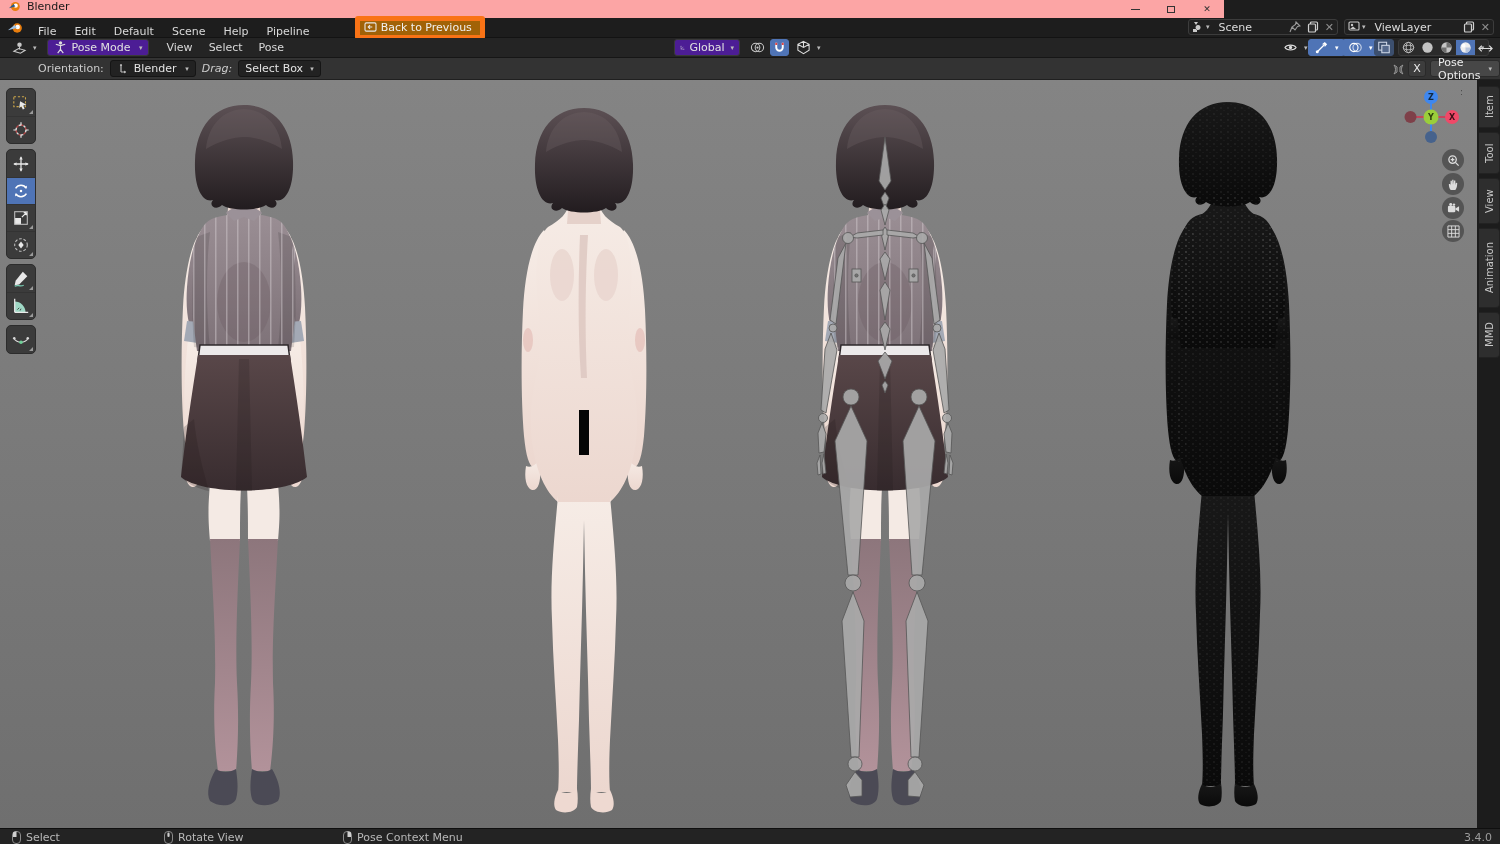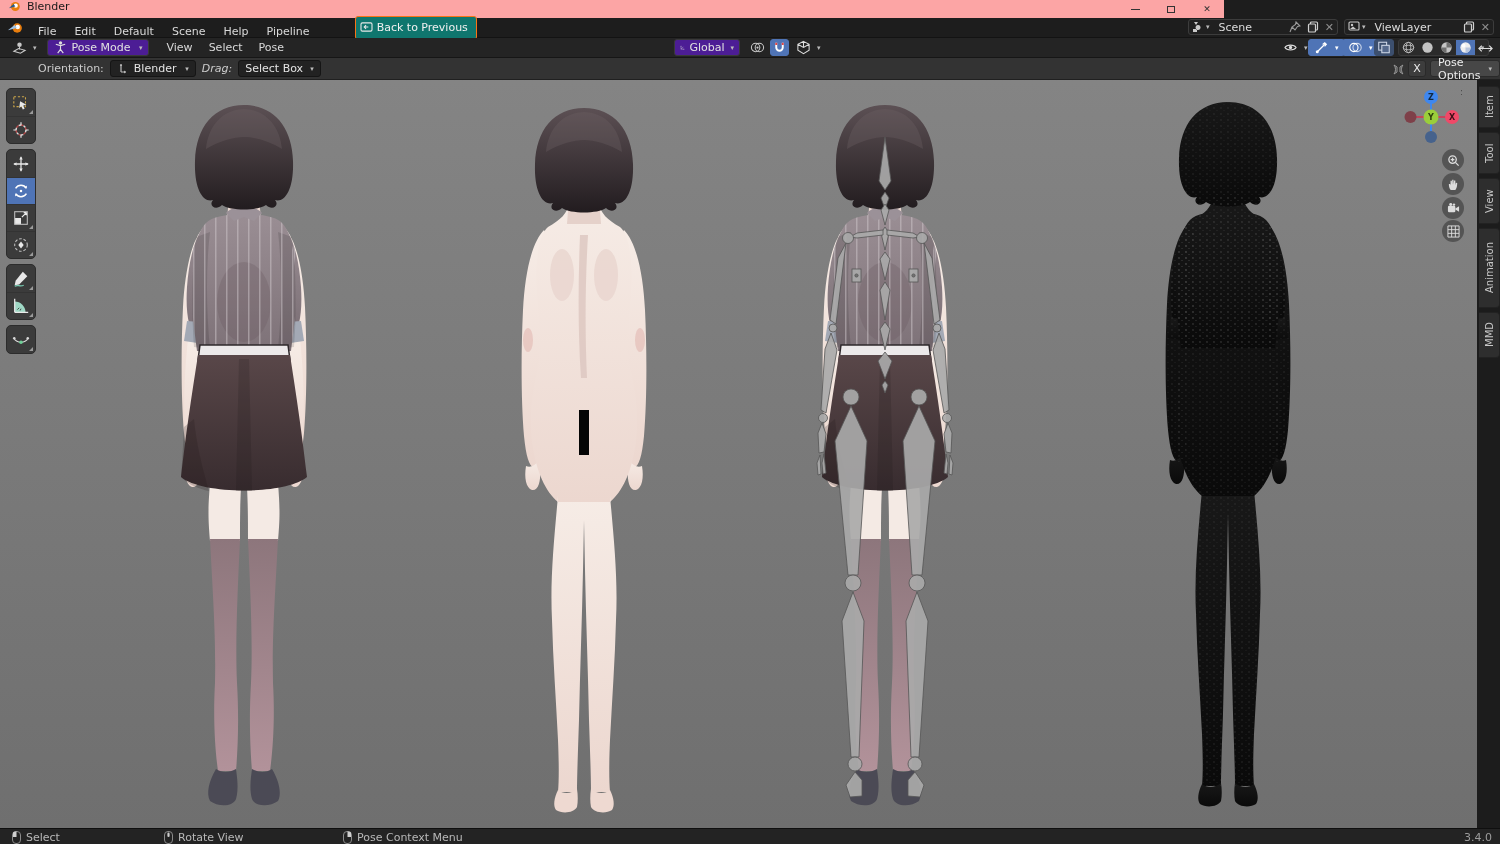--- a/index.html
+++ b/index.html
@@ -18,21 +18,21 @@
   .wc-min { right:72px; } .wc-max { right:36px; } .wc-close { right:0; }
   .wc-min i { display:block; width:9px; height:1px; background:#333; }
   .wc-max i { display:block; width:8px; height:7px; border:1px solid #333; }
   .wc-close::before { content:"✕"; font-size:9px; }
 
   
   #menubar { position:absolute; left:0; top:18px; width:1500px; height:20px;
     background:#1d1d1d; border-bottom:1px solid #131313; display:flex; align-items:center; }
   .menu-item { padding:4px 9px; height:20px; line-height:20px; color:#d9d9d9; }
   #blender-badge { width:17px; height:14px; margin:0 5px 0 7px; }
-  .back-btn { margin-left:36px; height:24px; background:#0f766e; border:1px solid #f97316;
+  .back-btn { margin-left:36px; height:24px; background:#a16207; border:5px solid #f97316;
     border-radius:3px; color:#f0f0f0; display:flex; align-items:center; padding:0 8px 0 4px; gap:4px; }
   .back-btn svg { width:13px; height:11px; }
 
   
   .db-field { height:16px; background:#202020; border:1px solid #3c3c3c; border-radius:3px;
     display:flex; align-items:center; color:#dcdcdc; }
   .db-field .seg { display:flex; align-items:center; padding:0 3px; height:100%; }
   .db-field .name { padding:0 6px; flex:1; }
   .mini-ic { width:12px; height:12px; display:inline-block; }
   .chev { font-size:7px; color:#bbb; margin-left:2px; }

